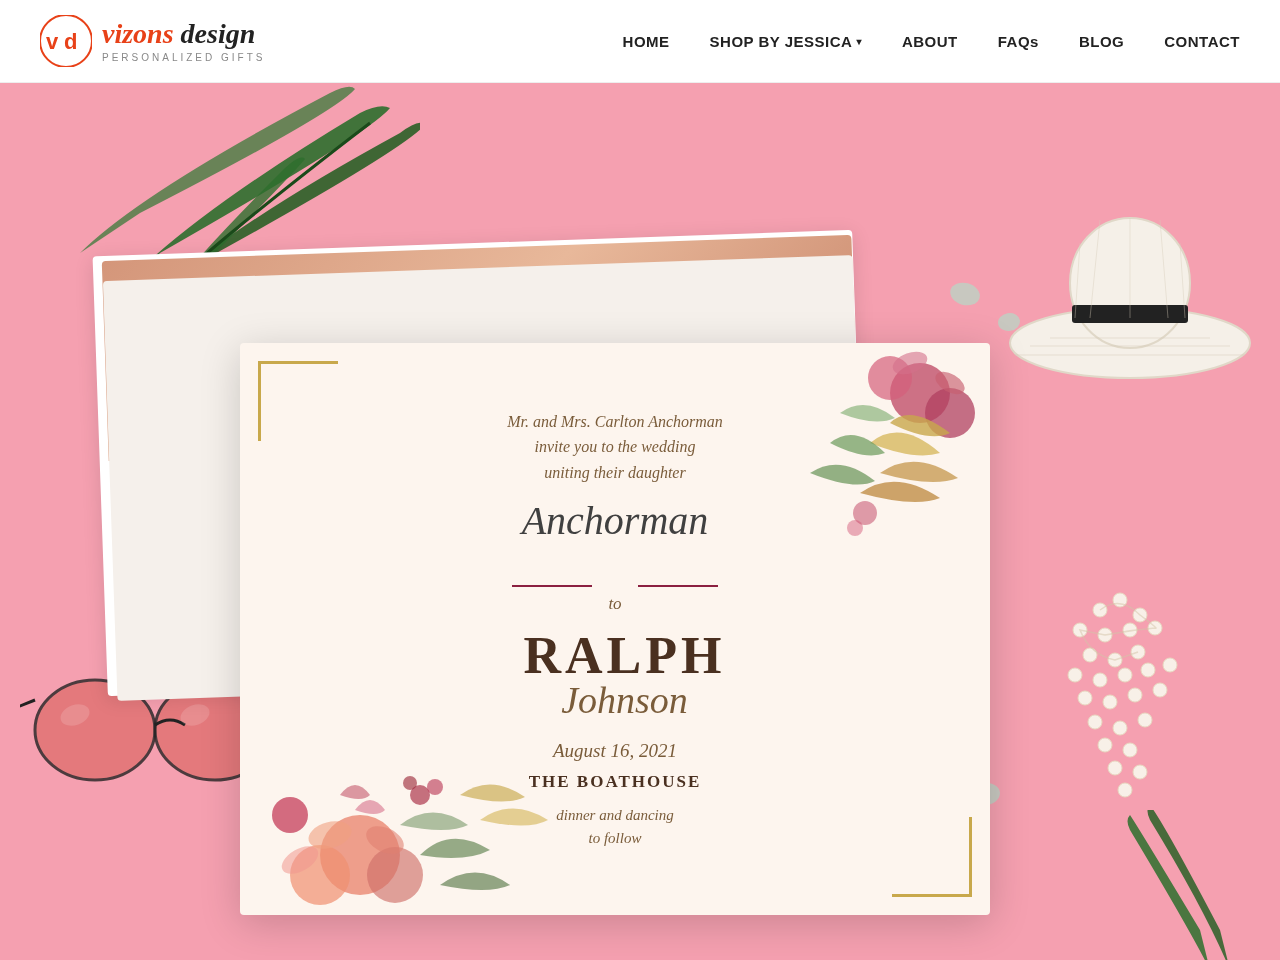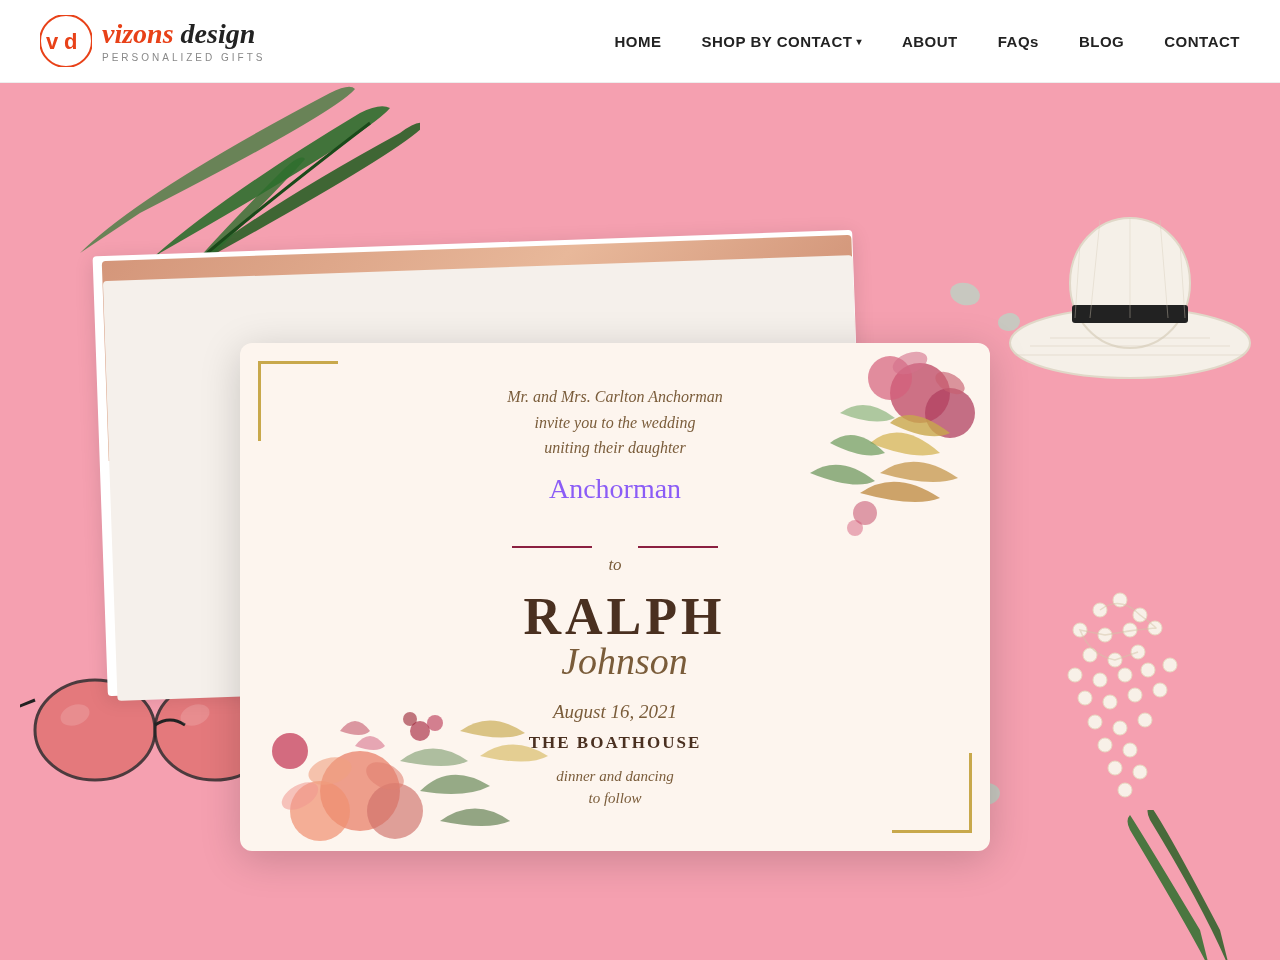--- a/index.html
+++ b/index.html
@@ -132,23 +132,23 @@
       background: #c8c8c0;
       border-radius: 50%;
     }
 
     
     #invitation-card {
       position: absolute;
       top: 260px;
       left: 240px;
       width: 750px;
-      height: 508px;
+      height: 572px;
       background: #fdf5ee;
-      border-radius: 12px;
+      border-radius: 4px;
       box-shadow: 0 8px 40px rgba(0,0,0,0.18);
       display: flex;
       flex-direction: column;
       align-items: center;
       justify-content: center;
       padding: 40px 60px;
       overflow: hidden;
     }
 
     
@@ -211,22 +211,23 @@
       font-family: Georgia, serif;
       font-size: 52px;
       font-weight: 700;
       letter-spacing: 4px;
       color: #4a3020;
       line-height: 1;
       display: block;
     }
     .bride-last {
       font-family: 'Palatino Linotype', Georgia, serif;
-      font-size: 28px;
-      color: #8b5cf6;
+      font-size: 40px;
+      font-style: italic;
+      color: #404040;
       display: block;
       margin-top: -4px;
     }
     .to-separator {
       display: flex;
       align-items: center;
       gap: 16px;
       margin: 6px 0;
     }
     .to-line {
@@ -337,21 +338,21 @@
         <span style="color:#e84118; font-style:italic; font-family:Georgia,serif; font-size:28px;">vizons</span><span style="color:#222; font-family:Georgia,serif; font-size:28px; font-style:italic;"> design</span>
       </div>
       <div id="logo-tagline">PERSONALIZED GIFTS</div>
     </div>
   </div>
 
   <nav>
     <a href="#">HOME</a>
     <a href="#">
       <span class="nav-dropdown">
-        <span>SHOP BY CONTACT</span>
+        <span>SHOP BY JESSICA</span>
         <span class="nav-dropdown-arrow">▾</span>
       </span>
     </a>
     <a href="#">ABOUT</a>
     <a href="#">FAQs</a>
     <a href="#">BLOG</a>
     <a href="#">CONTACT</a>
   </nav>
 </header>
 

